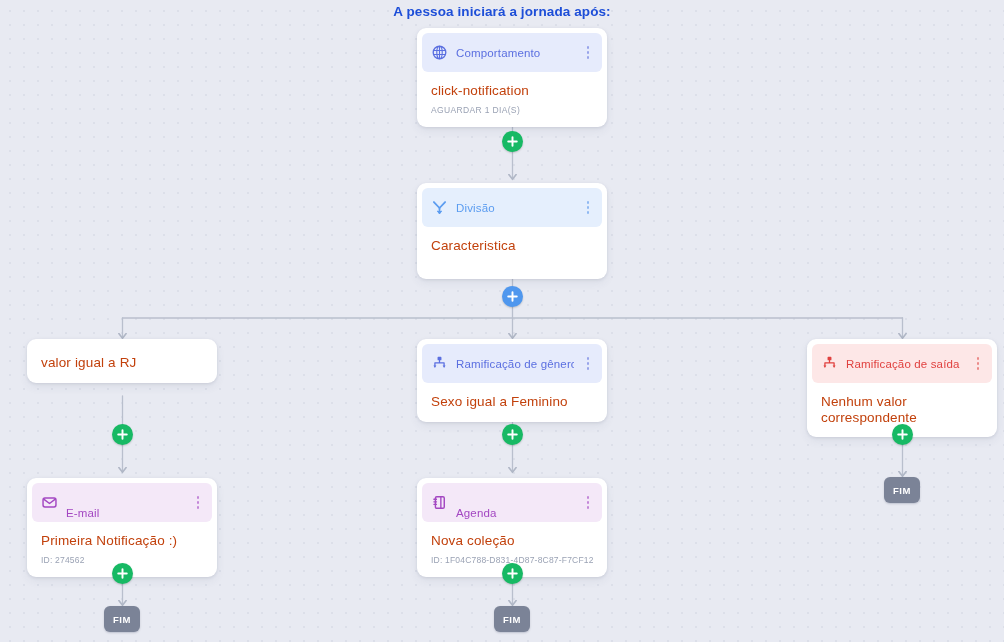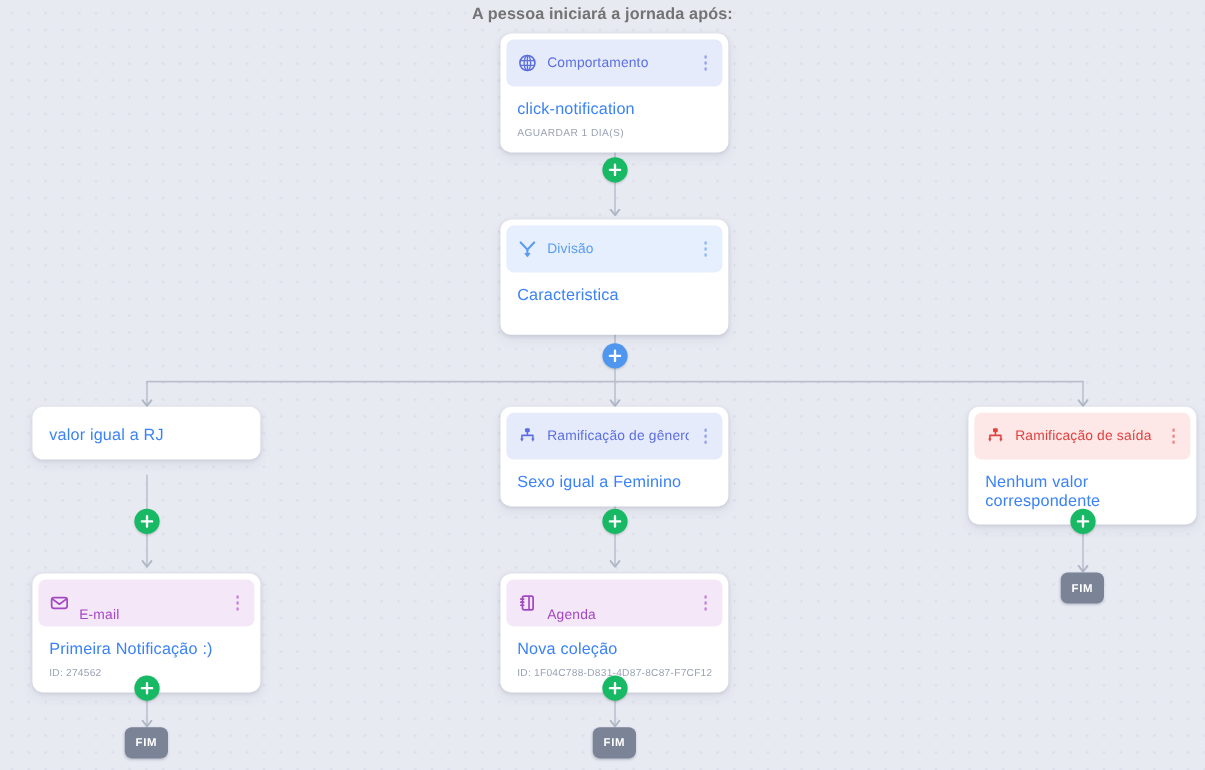--- a/index.html
+++ b/index.html
@@ -14,41 +14,41 @@
     color:#5a6276;
   }
   #canvas{position:absolute;inset:0;}
 
   
   #wires{position:absolute;left:0;top:0;width:1004px;height:642px;pointer-events:none;}
 
   
   .flow-title{
     position:absolute;left:0;top:4px;width:1004px;text-align:center;
-    font-size:13.5px;font-weight:bold;color:#737373;letter-spacing:.1px;
+    font-size:13.5px;font-weight:bold;color:#1d4ed8;letter-spacing:.1px;
   }
 
   
   .node{
     position:absolute;width:190px;background:#ffffff;border-radius:9px;
     box-shadow:0 1px 3px rgba(60,70,100,.13), 0 4px 10px rgba(60,70,100,.07);
     padding:5px;box-sizing:border-box;
   }
   .node-head{
     display:flex;align-items:center;gap:8px;
     border-radius:6px;padding:6px 8px 6px 9px;height:39px;box-sizing:border-box;
   }
   .node-head .ico{width:17px;height:17px;flex:0 0 17px;display:block;}
   .node-head .ttl{
     flex:1 1 auto;font-size:11.5px;letter-spacing:.15px;white-space:nowrap;overflow:hidden;
   }
   .kebab{width:12px;flex:0 0 12px;display:flex;flex-direction:column;align-items:center;gap:2.5px;cursor:pointer;}
   .kebab i{width:2.5px;height:2.5px;border-radius:50%;display:block;}
   .node-body{padding:11px 9px 7px 9px;}
-  .node-body .main{font-size:13.5px;color:#3b82f6;letter-spacing:.15px;line-height:1.15;}
+  .node-body .main{font-size:13.5px;color:#c2410c;letter-spacing:.15px;line-height:1.15;}
   .node-body .sub{
     font-size:8.5px;color:#9aa2b4;margin-top:6px;letter-spacing:.2px;
     white-space:nowrap;overflow:hidden;text-overflow:clip;max-width:172px;
   }
   .node-body .sub.caps{letter-spacing:.35px;}
 
   
   .head-blue{background:#e5effd;} .head-blue .ttl{color:#5b9cf0;}
   .head-blue .kebab i{background:#8fb9f2;}
   .head-indigo{background:#e6ebfc;} .head-indigo .ttl{color:#5b6fe0;}

